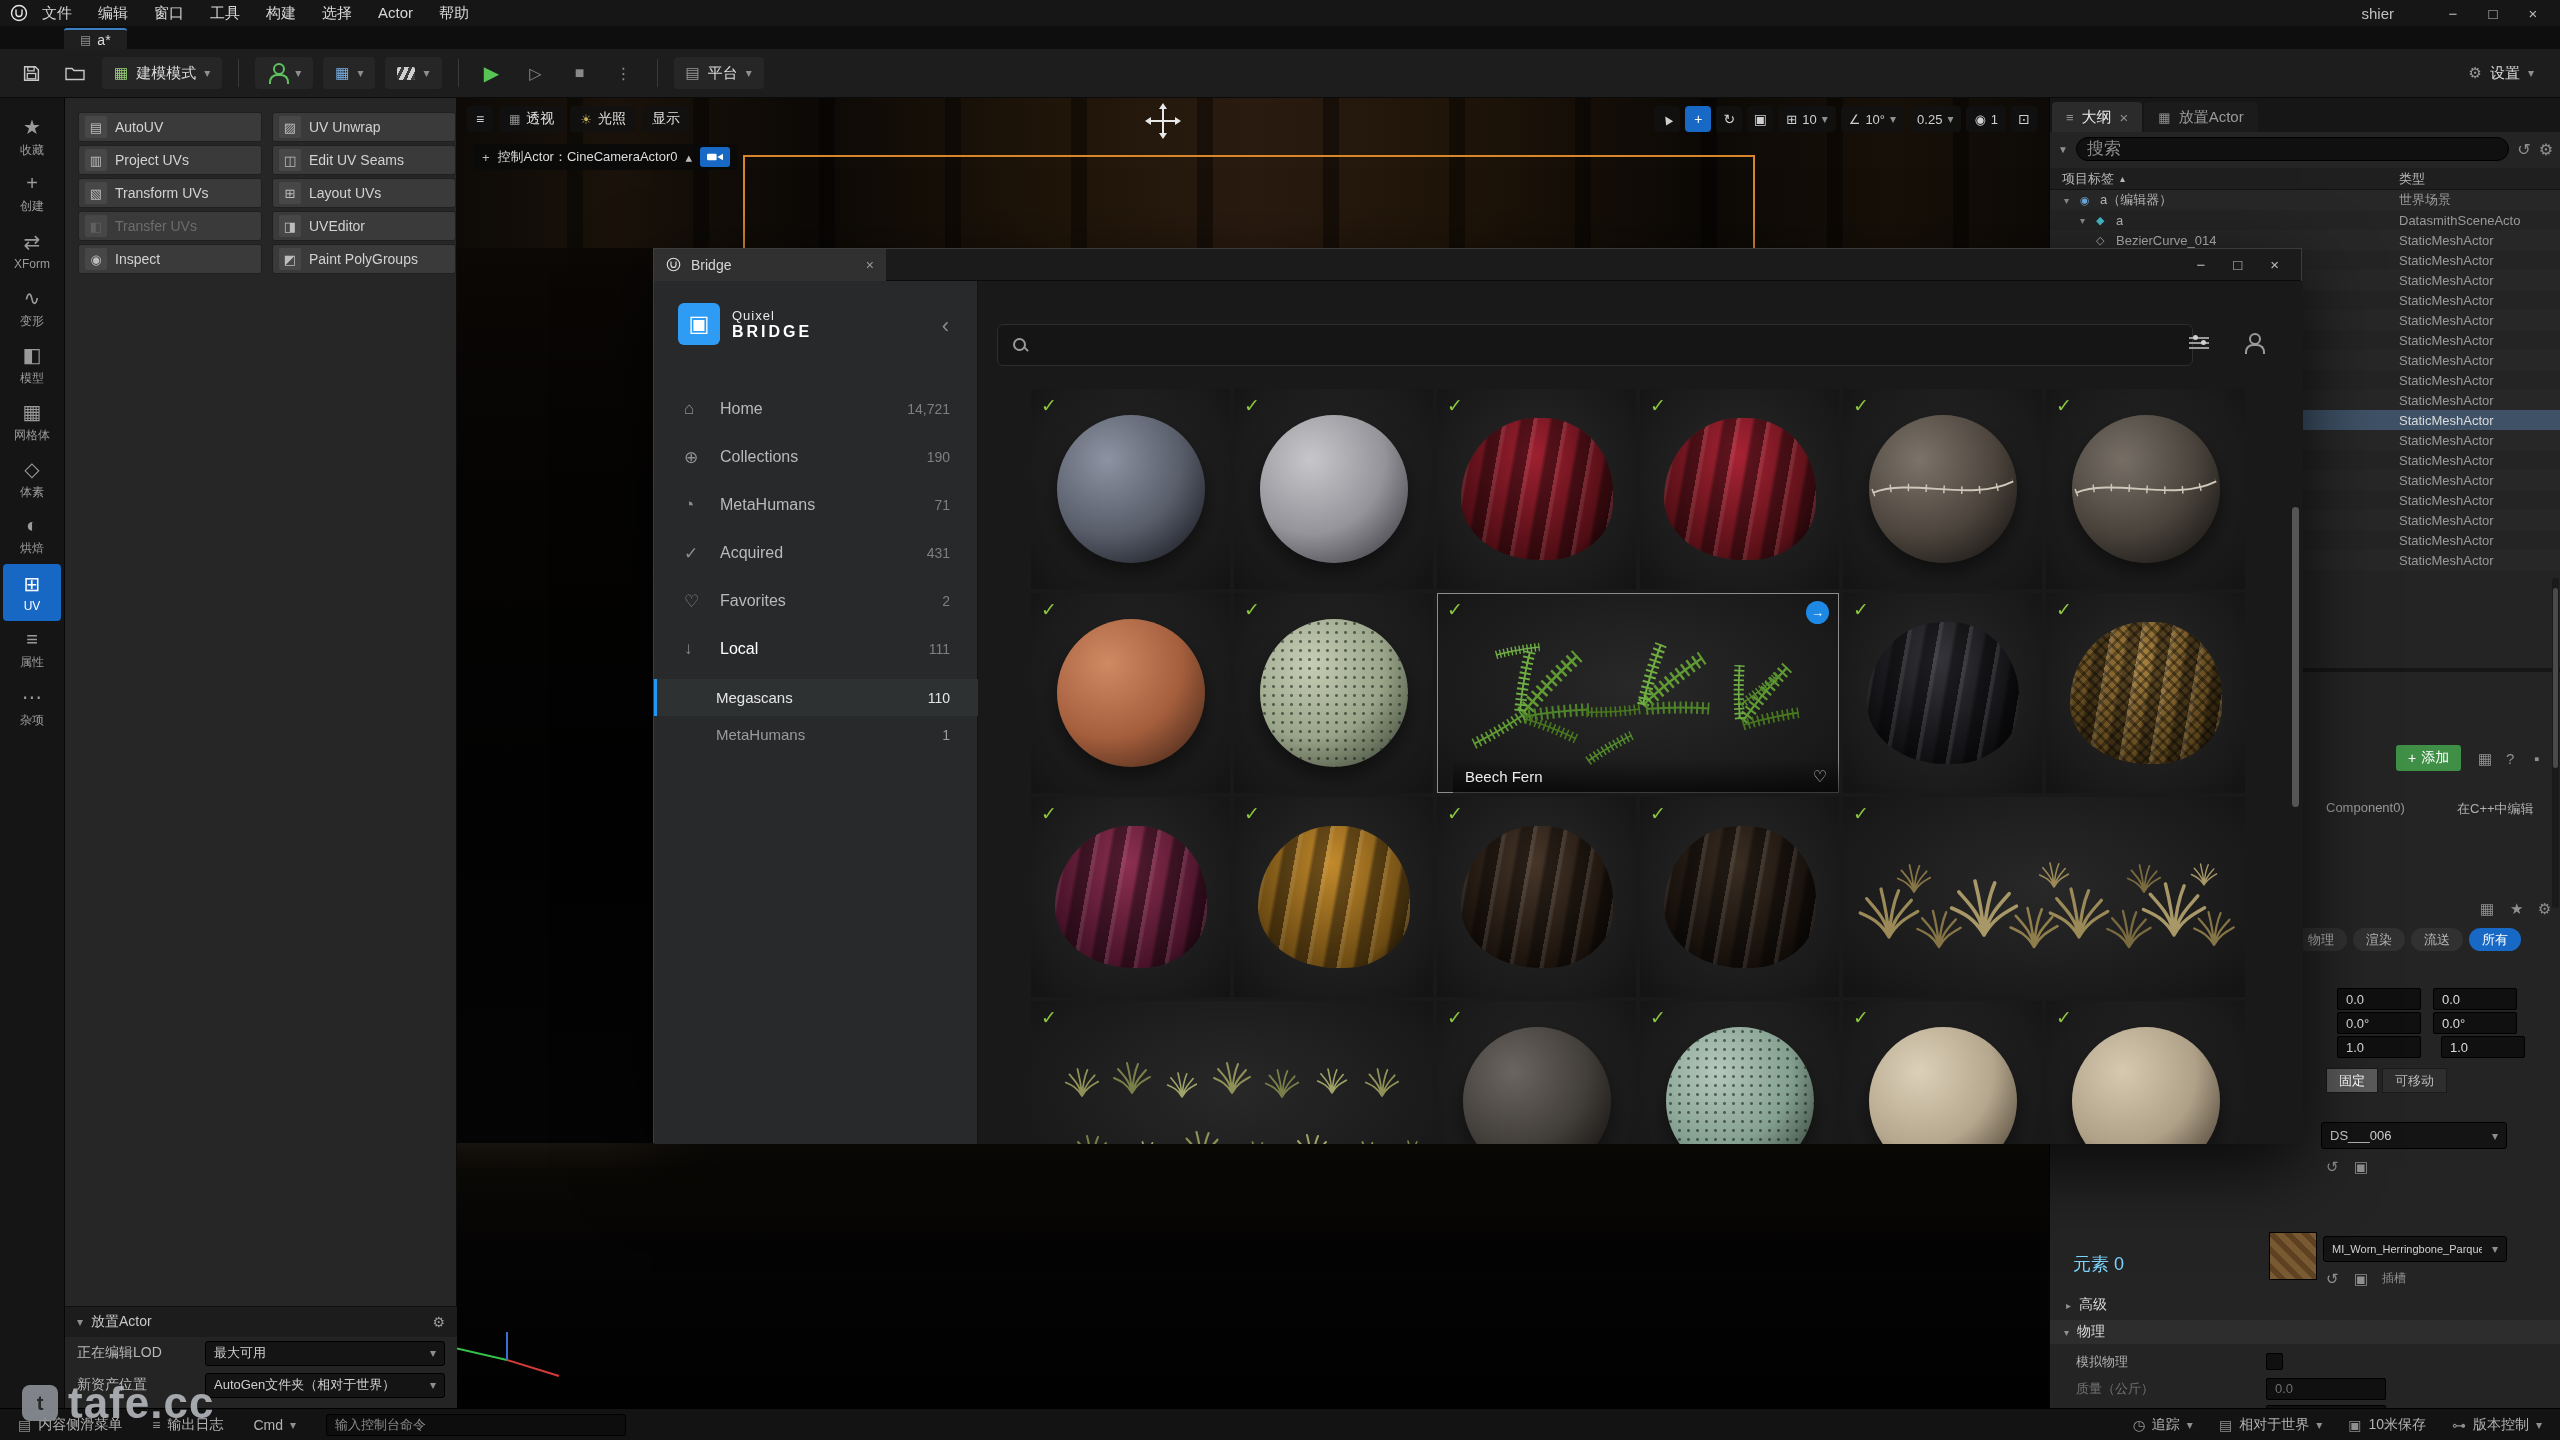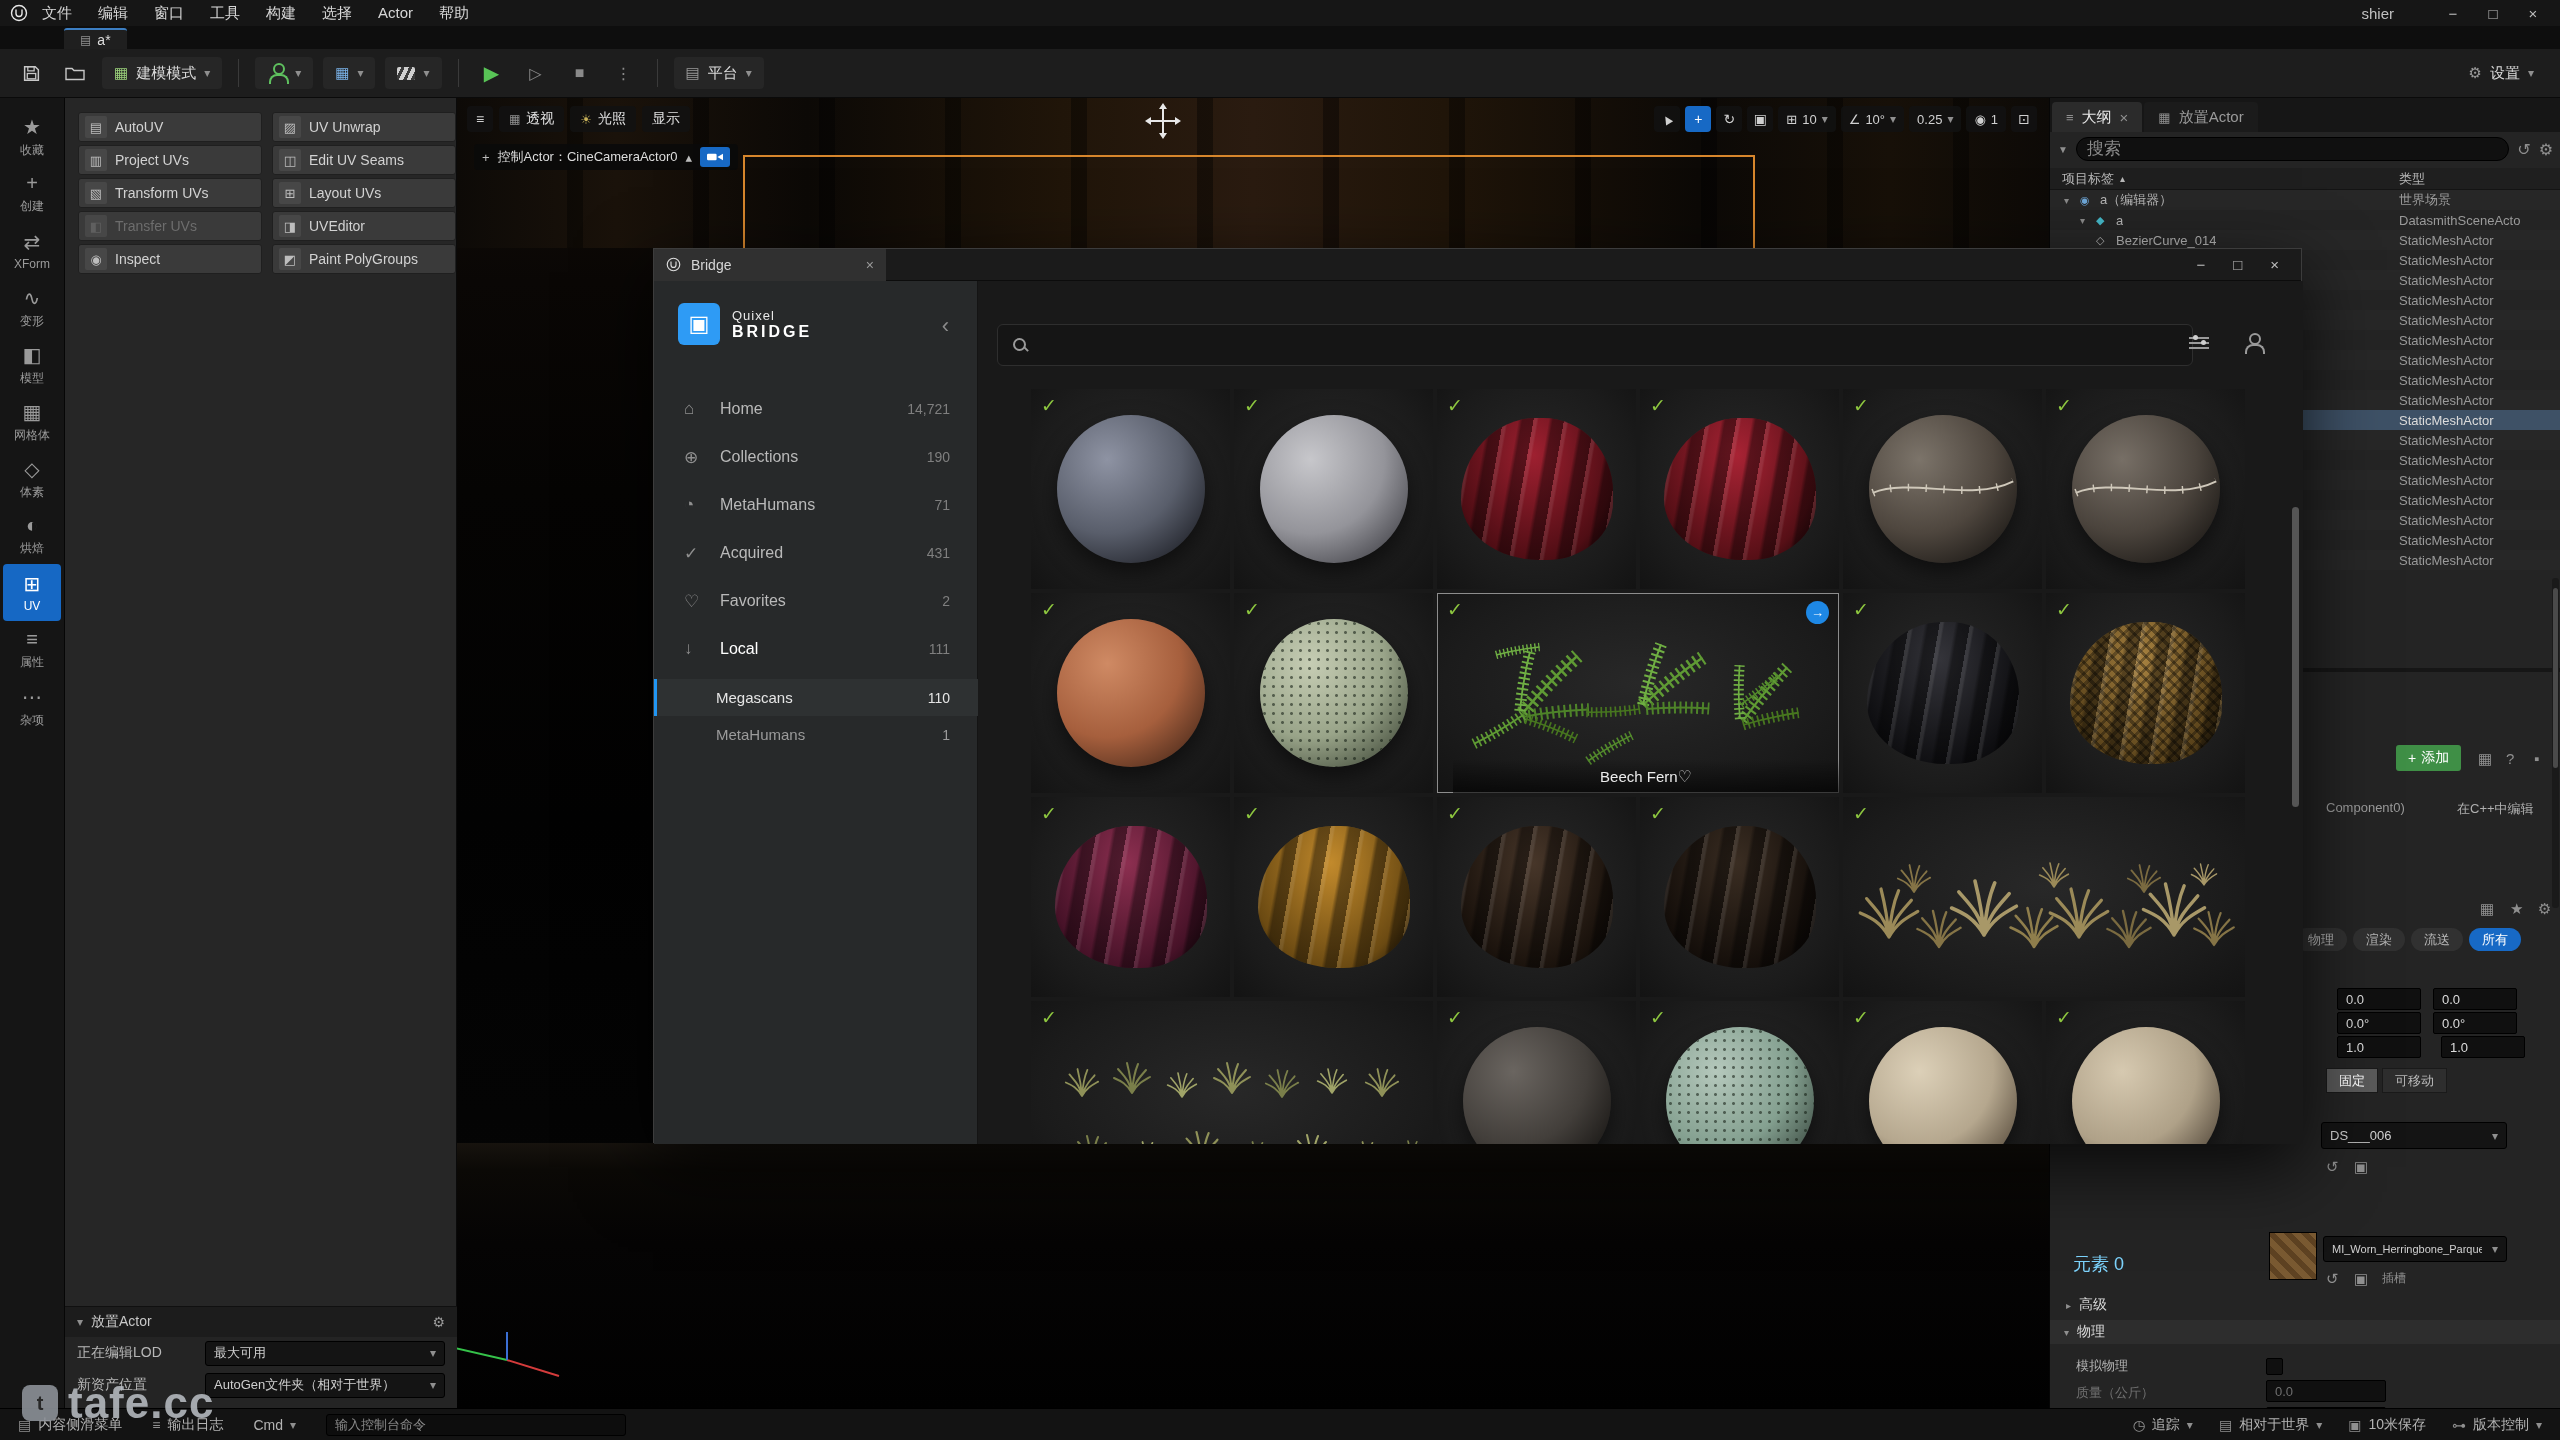--- a/index.html
+++ b/index.html
@@ -78,21 +78,21 @@
 .dt-ic{color:#8f8f8f;font-size:15px}
 .dd{background:#141414;border:1px solid #000;border-radius:3px;display:flex;align-items:center;justify-content:space-between;padding:0 8px;font-size:13px;color:#d0d0d0}
 .vbox{background:#101010;border:1px solid #000;border-radius:2px;height:22px;display:flex;align-items:center;padding:0 8px;font-size:13px;color:#ddd}
 .vbox.dim{color:#6e6e6e}
 .cb{width:17px;height:17px;background:#101010;border:1px solid #000;border-radius:2px;display:flex;align-items:center;justify-content:center;color:#ececec;font-size:12px}
 .chip{height:23px;padding:0 13px;border-radius:12px;background:#313131;color:#b8b8b8;font-size:13px;display:flex;align-items:center}
 .chip.on{background:#1769c5;color:#fff}
 .mob{height:25px;padding:0 12px;background:#2e2e2e;border:1px solid #1a1a1a;color:#b8b8b8;font-size:13px;display:flex;align-items:center}
 .mob.on{background:#5a5a5a;color:#fff}
 .sec-h{color:#d8d8d8;font-size:14px;display:flex;align-items:center;gap:8px}
-.ph-row{position:relative;height:27px;display:flex;align-items:flex-end}
+.ph-row{position:relative;height:27px;display:flex;align-items:center}
 .ph-lb{margin-left:26px;font-size:13px;color:#b0b0b0}
 .ph-lb.dim{color:#717171}
 .ph-w{position:absolute;left:216px}
 .thumb-wood{background:repeating-linear-gradient(45deg,#7a5a32 0 6px,#5e4222 6px 12px),#6a4c28}
 .rp-scroll{position:absolute;right:1px;top:480px;width:7px;height:330px;background:#1a1a1a;border-radius:3px}
 .rp-scroll:after{content:"";position:absolute;left:1px;top:10px;width:5px;height:180px;background:#4a4a4a;border-radius:3px}
 
 .bridge{position:absolute;left:653px;top:248px;width:1649px;height:895px;background:#1a1a1b;border:1px solid #3c3c3c;box-shadow:0 24px 70px rgba(0,0,0,.75);z-index:50}
 .bw-title{position:absolute;left:0;top:0;width:100%;height:32px;background:#1b1b1b;border-bottom:1px solid #0c0c0c;display:flex;align-items:center}
 .bw-tab{height:32px;width:232px;background:#303030;display:flex;align-items:center;gap:10px;padding:0 12px;color:#d6d6d6;font-size:14px}
@@ -123,21 +123,21 @@
 .tile.span2{grid-column:span 2}
 .tile.sel{outline:1px solid #8d8d8d;outline-offset:-1px}
 .check{position:absolute;left:10px;top:5px;color:#8dc63f;font-size:19px;font-weight:bold;z-index:3}
 .sphere{width:148px;height:148px;border-radius:50%;position:relative;overflow:hidden;background:radial-gradient(circle at 34% 30%,var(--c1) 0%,var(--c2) 52%,var(--c3) 88%);box-shadow:0 10px 22px rgba(0,0,0,.55)}
 .speckle{position:absolute;inset:0;border-radius:50%;background-image:radial-gradient(rgba(15,25,15,.55) 1.2px,transparent 1.7px);background-size:9px 9px}
 .wire{position:absolute;left:-2px;top:44px;width:152px;height:60px}
 .fabric{width:152px;height:142px;position:relative;background:radial-gradient(ellipse at 48% 26%,var(--c1) 0%,var(--c2) 72%,#000 104%);border-radius:52% 48% 46% 54%/60% 55% 42% 45%;overflow:hidden}
 .fabric:after{content:"";position:absolute;inset:-10%;background:repeating-linear-gradient(100deg,rgba(255,255,255,.09) 0 3px,rgba(0,0,0,0) 5px 15px,rgba(0,0,0,.42) 19px 30px)}
 .fabric.patterned:before{content:"";position:absolute;inset:0;background:repeating-linear-gradient(45deg,rgba(0,0,0,.35) 0 3px,transparent 3px 8px),repeating-linear-gradient(-45deg,rgba(0,0,0,.3) 0 3px,transparent 3px 8px)}
 .veg{width:100%;height:100%}
-.tile-foot{position:absolute;left:16px;right:0;bottom:0;height:34px;display:flex;align-items:center;justify-content:center;padding:0 12px;background:linear-gradient(transparent,rgba(0,0,0,.6));z-index:3}
+.tile-foot{position:absolute;left:16px;right:0;bottom:0;height:34px;display:flex;align-items:center;justify-content:space-between;padding:0 12px;background:linear-gradient(transparent,rgba(0,0,0,.6));z-index:3}
 .tile-label{color:#ececec;font-size:15px}
 .heart{color:#c0c0c0;font-size:16px}
 .dl{position:absolute;right:10px;top:8px;width:23px;height:23px;border-radius:50%;background:#1e88e5;color:#fff;display:flex;align-items:center;justify-content:center;font-size:13px;z-index:3}
 .bw-scroll{position:absolute;right:4px;top:226px;width:7px;height:300px;background:#555;border-radius:4px}
 
 .statusbar{position:absolute;left:0;top:1408px;width:2560px;height:32px;background:#131313;border-top:1px solid #000;display:flex;align-items:center;padding:0 18px;gap:30px;z-index:40;font-size:14px;color:#b3b3b3}
 .sb-item{display:flex;align-items:center;gap:7px}
 .con-in{width:300px;height:22px;background:#0d0d0d;border:1px solid #000;border-radius:3px;color:#bbb;padding:0 8px;font-size:13px;outline:none}
 .sb-right{margin-left:auto;display:flex;align-items:center;gap:26px}
 .watermark{position:absolute;left:22px;top:1378px;z-index:60;display:flex;align-items:center;gap:10px;opacity:.88}

